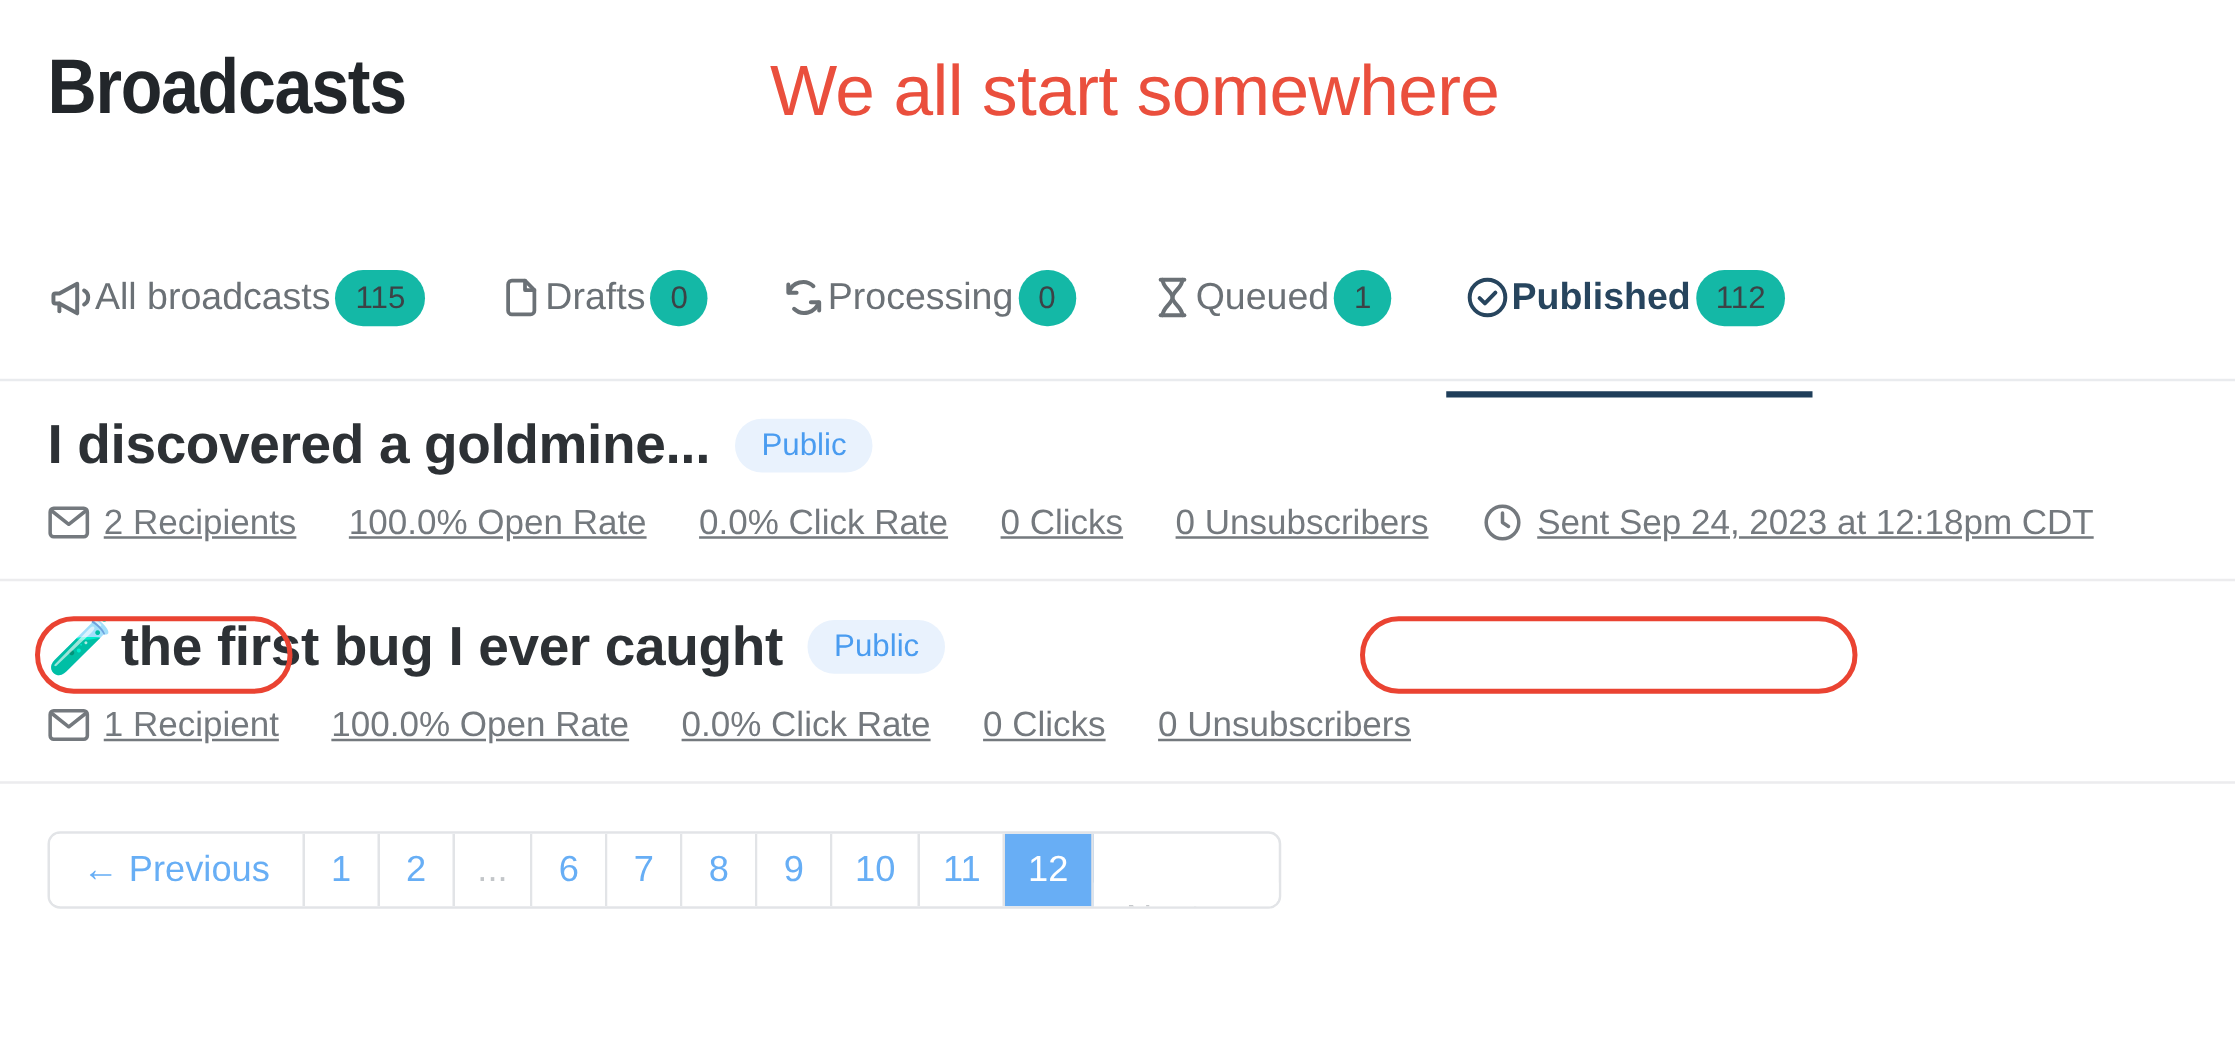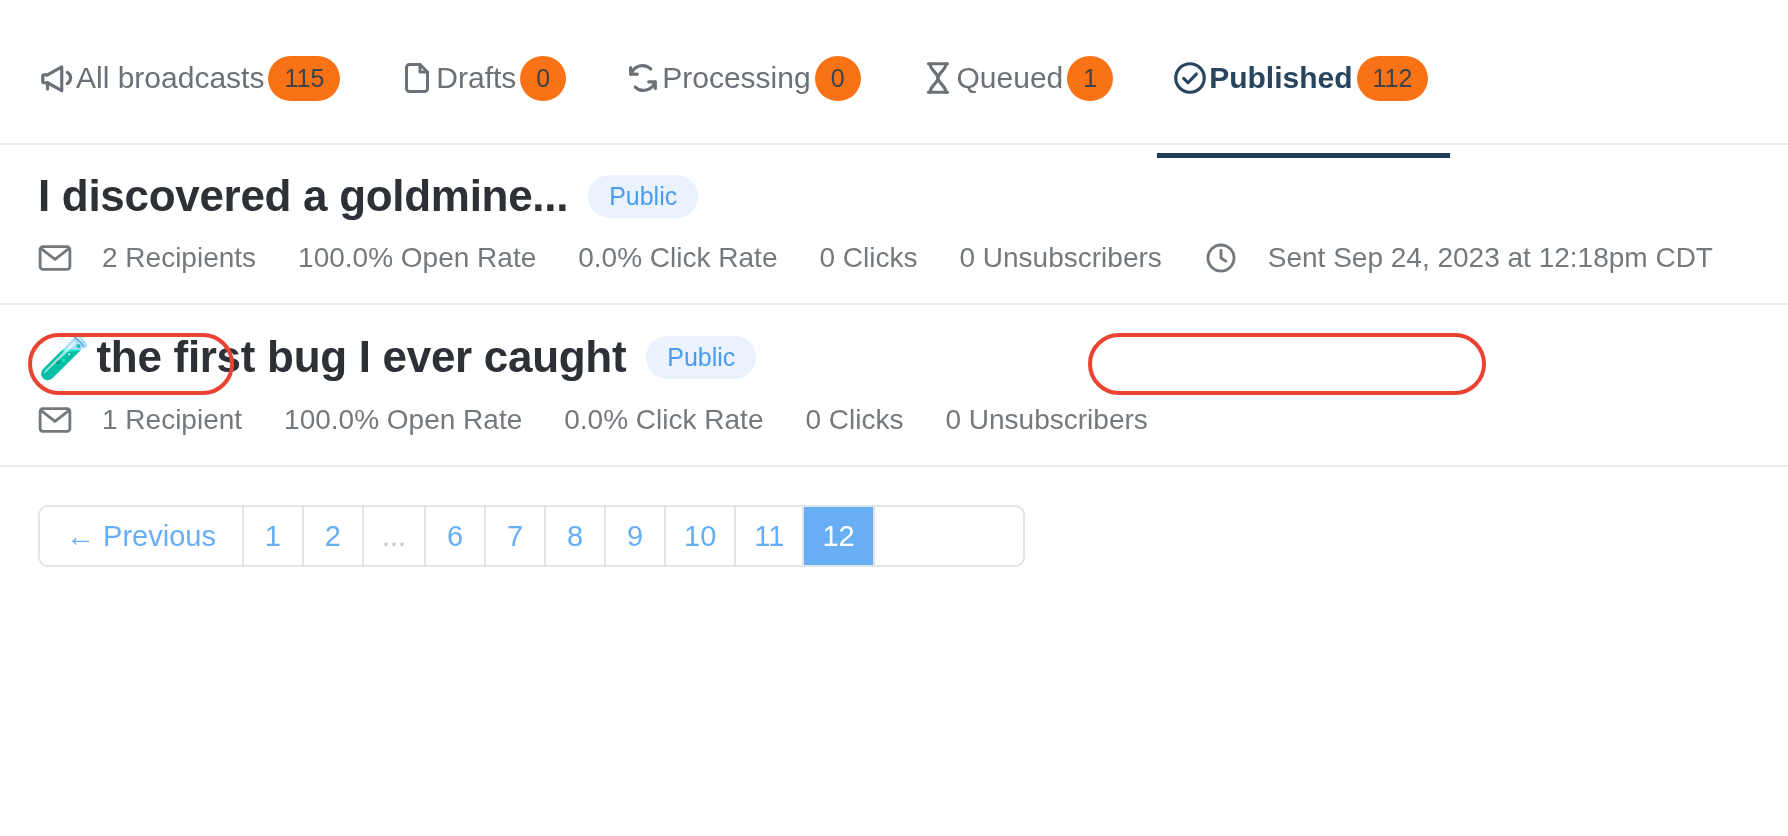--- a/index.html
+++ b/index.html
@@ -78,21 +78,21 @@
   .tab .tlabel {
     font-size: 30px;
     color: #6b7176;
     white-space: nowrap;
   }
   .tab .tbadge {
     min-width: 40px;
     height: 45px;
     padding: 0 16px;
     border-radius: 999px;
-    background: #f97316;
+    background: #14b8a6;
     color: #3c4246;
     font-size: 25px;
     display: inline-flex;
     align-items: center;
     justify-content: center;
     margin-left: 4px;
   }
   .tab.active .tlabel { color: #27455e; font-weight: 700; }
   .tab.active .underline {
     position: absolute;
@@ -132,21 +132,21 @@
     padding: 7px 21px;
     white-space: nowrap;
   }
   .bstats {
     display: flex;
     align-items: center;
     color: #74797e;
     font-size: 28px;
     white-space: nowrap;
   }
-  .stat { margin-right: 42px; display: inline-flex; align-items: center; gap: 30px; }
+  .stat { margin-right: 42px; display: inline-flex; align-items: center; gap: 11px; text-decoration: underline; }
   .stat:last-child { margin-right: 0; }
   .stat .sicon { display: inline-flex; align-items: center; justify-content: center; width: 34px; height: 34px; flex: none; }
   .stat .sicon svg { display: block; }
 
   
   .annot {
     position: absolute;
     border: 4px solid #ea4332;
     border-radius: 34px;
     pointer-events: none;
@@ -181,20 +181,24 @@
   .pgitem.prev { padding: 0 26px; }
   .pgitem.next { padding: 0 26px; color: #c5c8cb; cursor: default; margin-top: 39px; }
   .pgitem.gap { color: #c3c6c9; cursor: default; }
   .pgitem.active { background: #68aef5; color: #ffffff; }
 </style>
 </head>
 <body>
 
 <div class="page">
 
+  <div class="header">
+    <div class="page-title">Broadcasts</div>
+    <div class="headline">We all start somewhere</div>
+  </div>
 
   <div class="tabbar">
 
     <div class="tab">
       <span class="ticon">
         <svg width="38" height="38" viewBox="0 0 24 24" fill="none" stroke="#6b7176" stroke-width="2" stroke-linecap="round" stroke-linejoin="round">
           <path d="M3 11v3a1 1 0 0 0 1 1h2l9 5V5L6 10H4a1 1 0 0 0-1 1z"></path>
           <path d="M6 15v4"></path>
           <path d="M18.5 8.5a4 4 0 0 1 0 7"></path>
         </svg>

